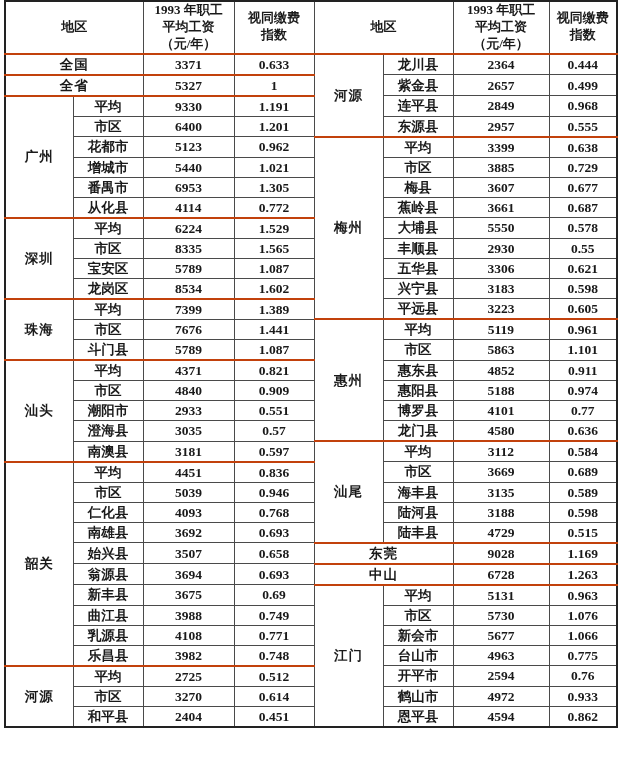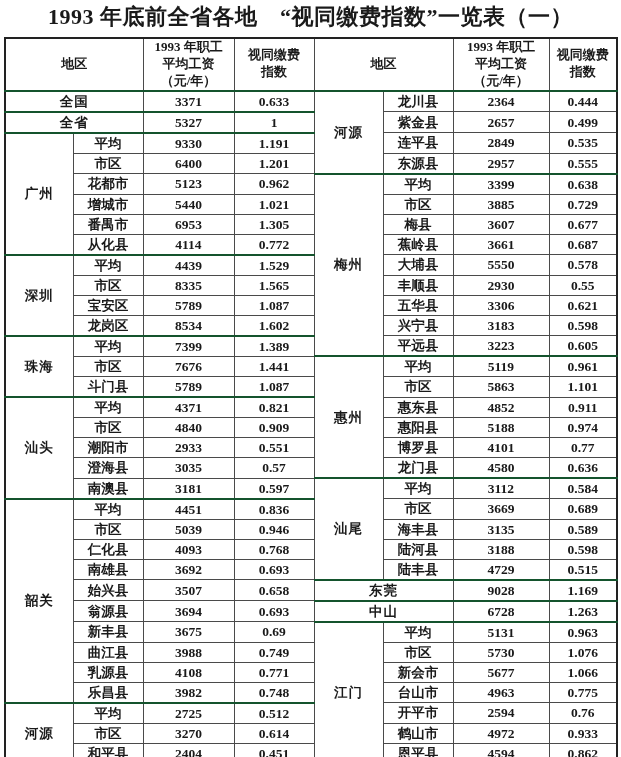--- a/index.html
+++ b/index.html
@@ -39,28 +39,27 @@
     height: 52px;
     font-size: 13px;
     line-height: 1.3;
     white-space: pre-line;
   }
   tbody td {
     height: 20px;
     line-height: 19px;
     font-size: 13.5px;
   }
-  td.gs { border-top: 2px solid #14532d; }
+  td.gs { border-top: 2px solid #c2410c; }
   td.group-name, td.region-merged { letter-spacing: 1px; }
 </style>
 </head>
 <body>
 
 <div class="page">
-  <div class="title">1993 年底前全省各地　“视同缴费指数”一览表（一）</div>
   <table class="idx-table">
     <colgroup>
       <col style="width:68px">
         <col style="width:70px">
         <col style="width:91px">
         <col style="width:80px">
       <col style="width:69px">
         <col style="width:70px">
         <col style="width:96px">
         <col style="width:68px">
@@ -99,21 +98,21 @@
           <td class="num">2657</td>
           <td class="num">0.499</td>
         </tr>
         <tr>
           <td class="group-name gs" rowspan="6">广州</td>
           <td class="sub gs">平均</td>
           <td class="num gs">9330</td>
           <td class="num gs">1.191</td>
           <td class="sub">连平县</td>
           <td class="num">2849</td>
-          <td class="num">0.535</td>
+          <td class="num">0.968</td>
         </tr>
         <tr>
           <td class="sub">市区</td>
           <td class="num">6400</td>
           <td class="num">1.201</td>
           <td class="sub">东源县</td>
           <td class="num">2957</td>
           <td class="num">0.555</td>
         </tr>
         <tr>
@@ -145,21 +144,21 @@
           <td class="sub">从化县</td>
           <td class="num">4114</td>
           <td class="num">0.772</td>
           <td class="sub">蕉岭县</td>
           <td class="num">3661</td>
           <td class="num">0.687</td>
         </tr>
         <tr>
           <td class="group-name gs" rowspan="4">深圳</td>
           <td class="sub gs">平均</td>
-          <td class="num gs">4439</td>
+          <td class="num gs">6224</td>
           <td class="num gs">1.529</td>
           <td class="sub">大埔县</td>
           <td class="num">5550</td>
           <td class="num">0.578</td>
         </tr>
         <tr>
           <td class="sub">市区</td>
           <td class="num">8335</td>
           <td class="num">1.565</td>
           <td class="sub">丰顺县</td>

